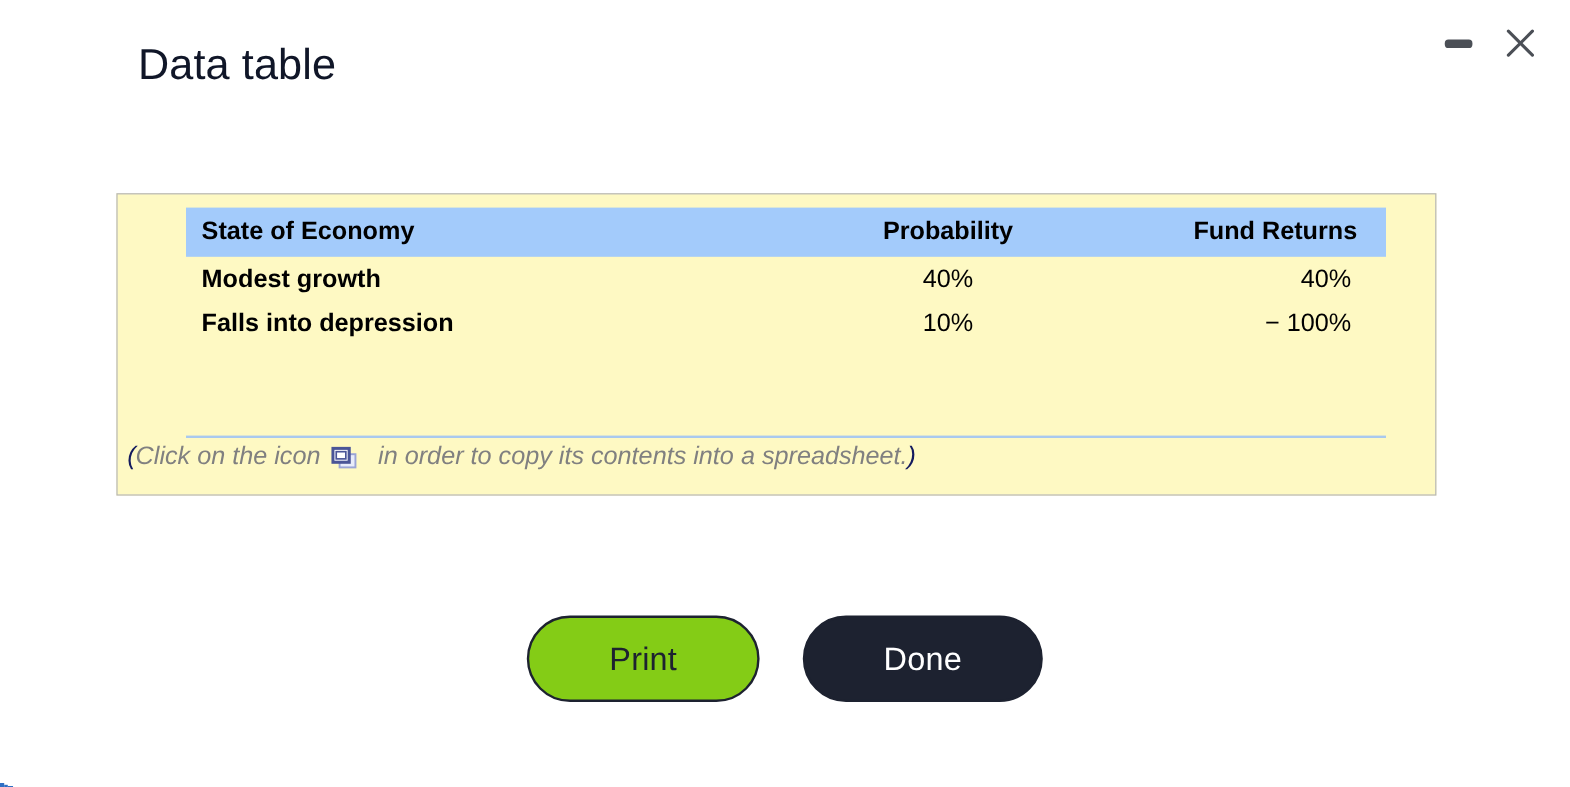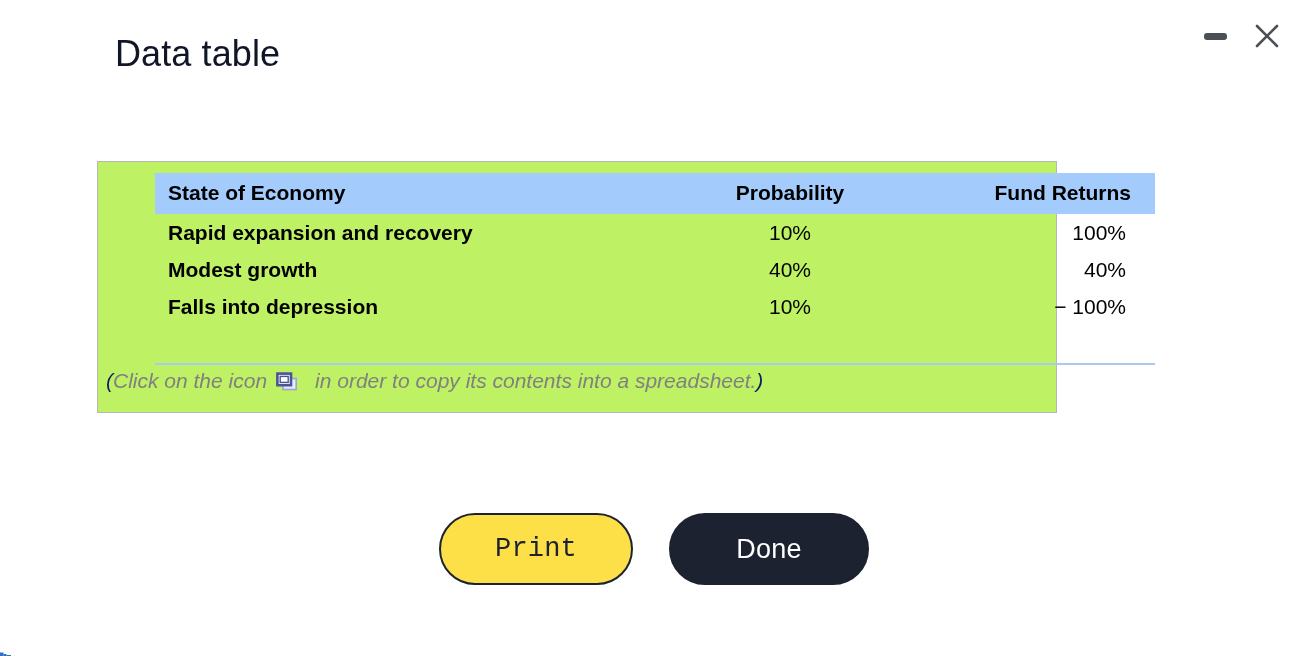--- a/index.html
+++ b/index.html
@@ -58,25 +58,25 @@
     letter-spacing: 0.1px;
     color: #101628;
     white-space: nowrap;
   }
 
   
   .table-panel {
     position: absolute;
     left: 97px;
     top: 161px;
-    width: 960px;
+    width: 1100px;
     height: 252px;
     border: 1px solid #b7b7b7;
     box-sizing: border-box;
-    background: #bef264;
+    background: #fef9c3;
   }
   .data-table {
     position: absolute;
     left: 57px;
     top: 11px;
     width: 1000px;
     border-collapse: collapse;
     table-layout: fixed;
   }
   .data-table col.c-state   { width: 500px; }
@@ -173,24 +173,23 @@
     display: flex;
     align-items: center;
     justify-content: center;
     box-sizing: border-box;
     cursor: pointer;
     padding: 0 34px;
     letter-spacing: 0.2px;
   }
   .btn-print {
     min-width: 194px;
-    background: #fde047;
+    background: #84cc16;
     border: 2px solid #1d2230;
     color: #1d2230;
-    font-family: Liberation Mono, monospace;
   }
   .btn-done {
     min-width: 200px;
     background: #1d2230;
     border: 2px solid #1d2230;
     color: #ffffff;
     text-align: center;
   }
 
   
@@ -229,25 +228,20 @@
     </colgroup>
     <thead>
       <tr>
         <th class="h-state">State of Economy</th>
         <th class="h-prob">Probability</th>
         <th class="h-returns">Fund Returns</th>
       </tr>
     </thead>
     <tbody>
       <tr>
-        <td class="v-state">Rapid expansion and recovery</td>
-        <td class="v-prob">10%</td>
-        <td class="v-returns">100%</td>
-      </tr>
-      <tr>
         <td class="v-state">Modest growth</td>
         <td class="v-prob">40%</td>
         <td class="v-returns">40%</td>
       </tr>
       <tr>
         <td class="v-state">Falls into depression</td>
         <td class="v-prob">10%</td>
         <td class="v-returns">− 100%</td>
       </tr>
     </tbody>

